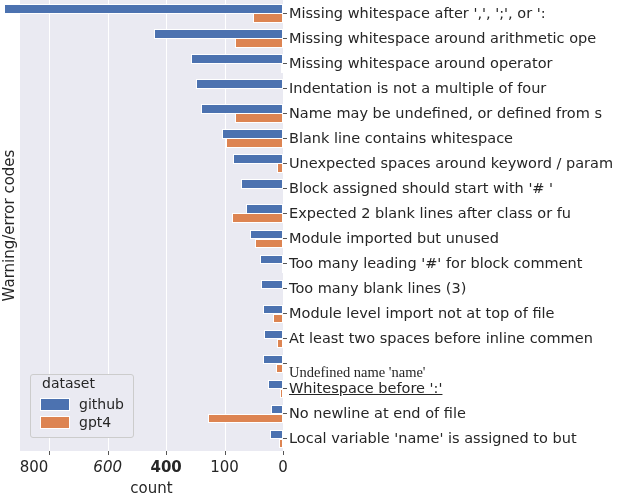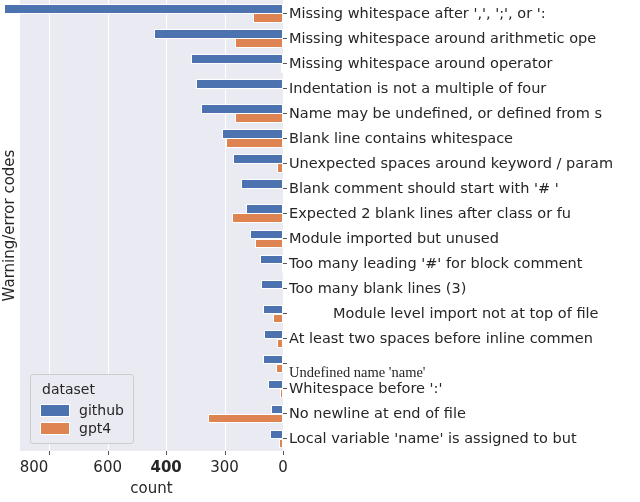--- a/index.html
+++ b/index.html
@@ -83,21 +83,21 @@
     font-size:15px;color:#262626;
   }
 
   
   #legend{
     position:absolute;
     left:30px; top:374px;
     background:#eaeaf2;
     border:1px solid #cccccc;
     border-radius:3px;
-    padding:6px 9px 7px 9px;
+    padding:0 9px 7px 9px;
     box-sizing:border-box;
   }
   #legend-title{
     font-size:14px;color:#262626;
     margin:0 0 5px 2px;
   }
   .legend-row{
     display:flex;align-items:center;
     margin-top:2px;
   }
@@ -219,44 +219,44 @@
       <div class="ytick" style="top: 438.472px;"></div>
     </div>
   <div id="ylabels">
       <div class="ylabeltext" style="top: 12.5278px;">Missing whitespace after ',', ';', or ':</div>
       <div class="ylabeltext" style="top: 37.5833px;">Missing whitespace around arithmetic ope</div>
       <div class="ylabeltext" style="top: 62.6389px;">Missing whitespace around operator</div>
       <div class="ylabeltext" style="top: 87.6944px;">Indentation is not a multiple of four</div>
       <div class="ylabeltext" style="top: 112.75px;">Name may be undefined, or defined from s</div>
       <div class="ylabeltext" style="top: 137.806px;">Blank line contains whitespace</div>
       <div class="ylabeltext" style="top: 162.861px;">Unexpected spaces around keyword / param</div>
-      <div class="ylabeltext" style="top: 187.917px;">Blank comment should start with '# '</div>
+      <div class="ylabeltext" style="top: 187.917px;">Block assigned should start with '# '</div>
       <div class="ylabeltext" style="top: 212.972px;">Expected 2 blank lines after class or fu</div>
       <div class="ylabeltext" style="top: 238.028px;">Module imported but unused</div>
       <div class="ylabeltext" style="top: 263.083px;">Too many leading '#' for block comment</div>
       <div class="ylabeltext" style="top: 288.139px;">Too many blank lines (3)</div>
-      <div class="ylabeltext" style="top: 313.194px; margin-left: 44px;">Module level import not at top of file</div>
+      <div class="ylabeltext" style="top: 313.194px;">Module level import not at top of file</div>
       <div class="ylabeltext" style="top: 338.25px;">At least two spaces before inline commen</div>
       <div class="ylabeltext" style="top: 372px; font-family: Liberation Serif, serif;">Undefined name 'name'</div>
-      <div class="ylabeltext" style="top: 388.361px;">Whitespace before ':'</div>
+      <div class="ylabeltext" style="top: 388.361px; text-decoration: underline;">Whitespace before ':'</div>
       <div class="ylabeltext" style="top: 413.417px;">No newline at end of file</div>
       <div class="ylabeltext" style="top: 438.472px;">Local variable 'name' is assigned to but</div>
     </div>
   <div id="xticks">
       <div class="xtick" style="left: 49.2222px;"></div>
       <div class="xtick" style="left: 107.667px;"></div>
       <div class="xtick" style="left: 166.111px;"></div>
       <div class="xtick" style="left: 224.556px;"></div>
       <div class="xtick" style="left: 283px;"></div>
     </div>
   <div id="xlabels">
       <div class="xticklabel" style="left: 34px;">800</div>
-      <div class="xticklabel" style="left: 107.667px;">600</div>
+      <div class="xticklabel" style="left: 107.667px; font-style: italic;">600</div>
       <div class="xticklabel" style="left: 166.111px; font-weight: bold;">400</div>
-      <div class="xticklabel" style="left: 224.556px;">300</div>
+      <div class="xticklabel" style="left: 224.556px;">100</div>
       <div class="xticklabel" style="left: 283px;">0</div>
     </div>
 
   <div id="xlabel">count</div>
 
   <div id="legend">
     <div id="legend-title">dataset</div>
     <div id="legend-items">
         <div class="legend-row">
           <span class="legend-swatch github" style="background: rgb(76, 114, 176);"></span>

